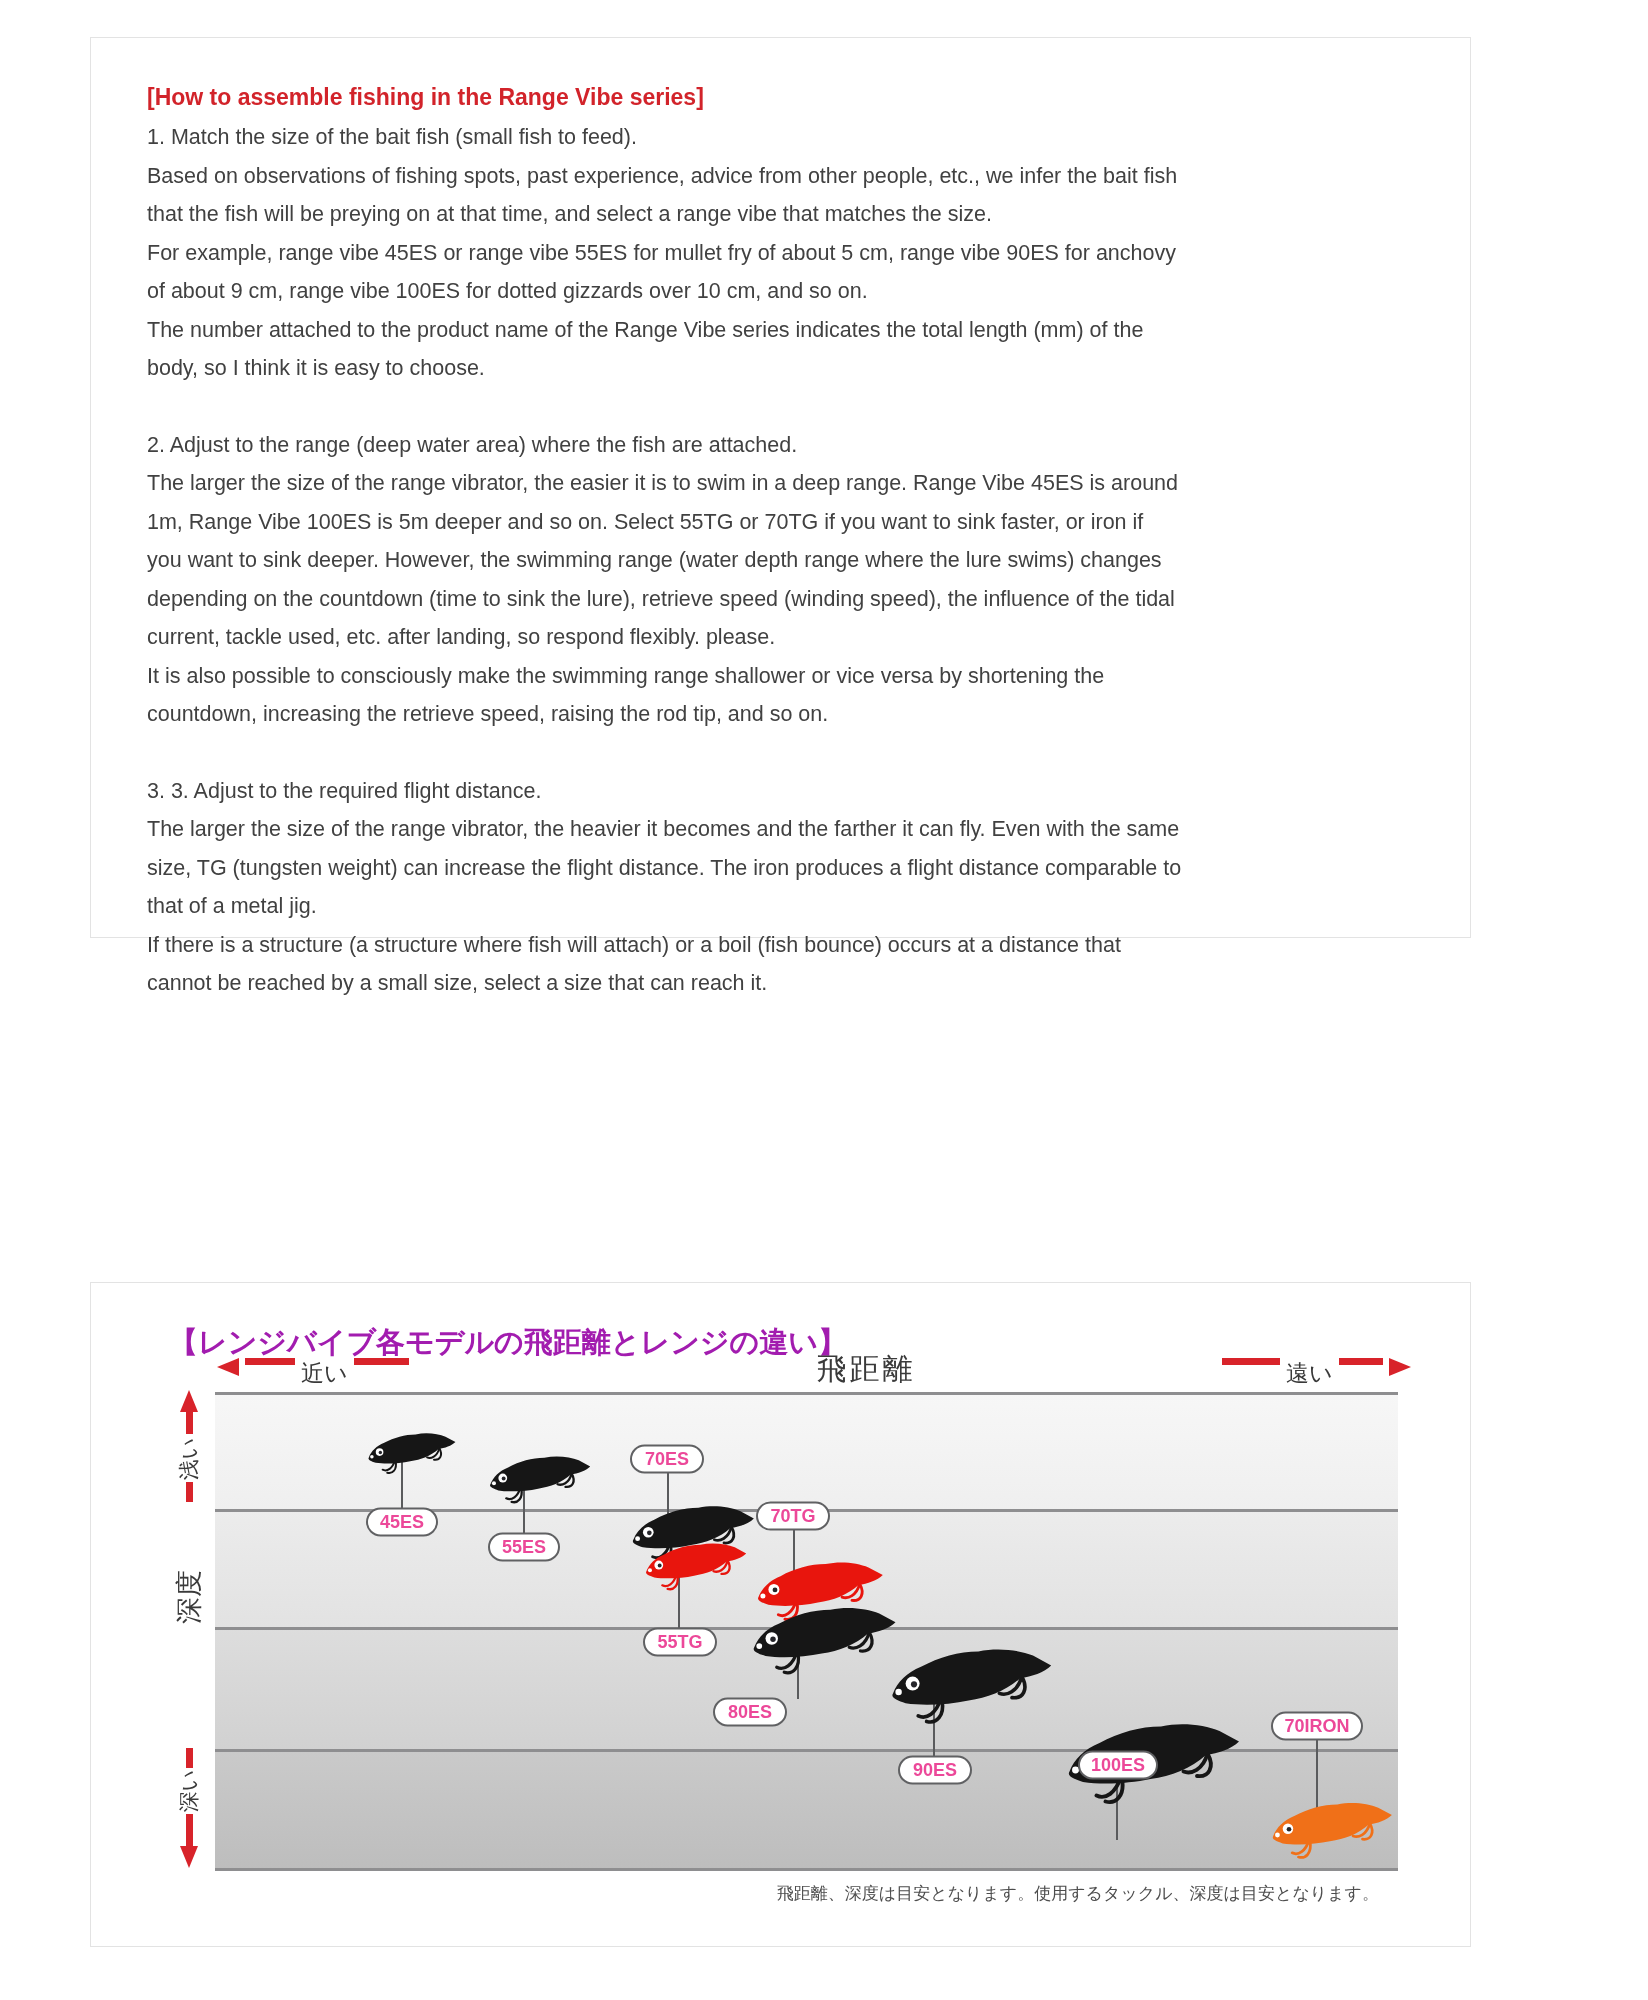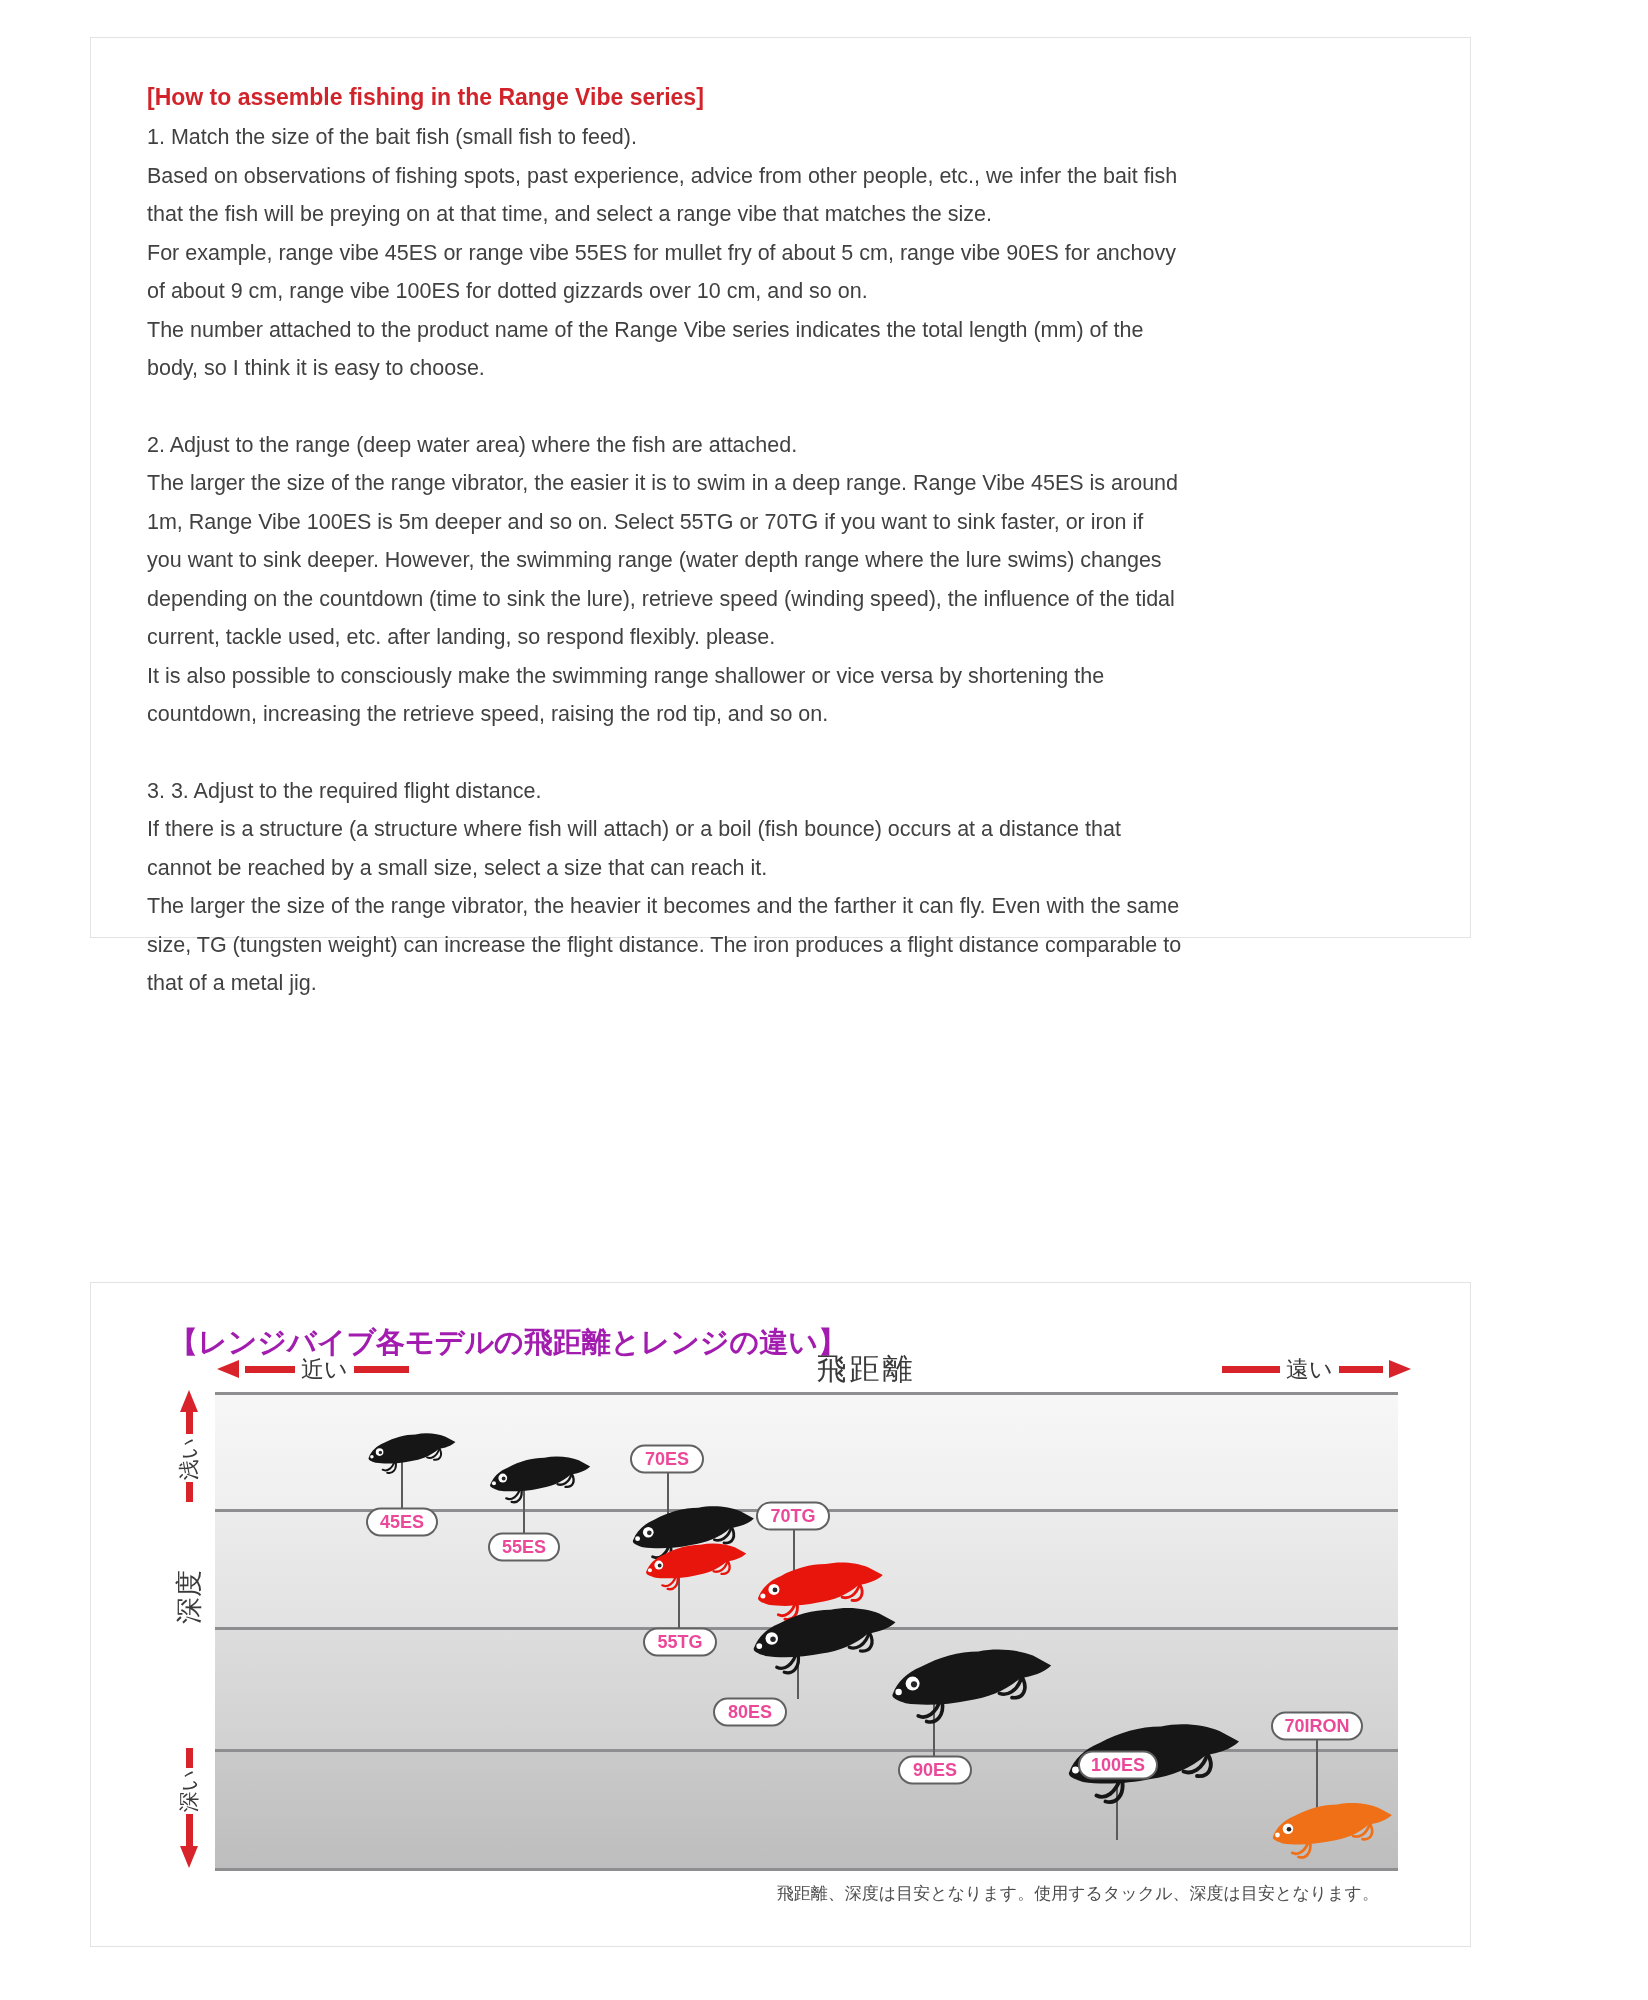--- a/index.html
+++ b/index.html
@@ -20,21 +20,21 @@
   #chart-area{position:absolute;}
   .band{position:absolute;left:0;width:100%;}
   .hline{position:absolute;left:0;width:100%;height:3px;}
   #overlay{position:absolute;left:0;top:0;width:1648px;height:2000px;pointer-events:none;}
   .cline{position:absolute;width:2px;background:#5a5b5d;}
   .lure{position:absolute;}
   .lure svg{display:block;width:100%;height:auto;}
   .pill{position:absolute;transform:translate(-50%,-50%);background:#ffffff;
         border:2px solid #606163;border-radius:15px;color:#ec4899;font-size:18px;
         font-weight:bold;padding:2px 10px;white-space:nowrap;text-align:center;line-height:21px;}
-  .arrow-row{position:absolute;display:flex;align-items:center;gap:6px;
+  .arrow-row{position:absolute;display:flex;align-items:flex-start;gap:6px;
              color:#3a3a3a;font-size:23px;white-space:nowrap;height:22px;}
   .hbar{height:7px;background:#d8232a;}
   .tri-left{width:0;height:0;border-top:9px solid transparent;border-bottom:9px solid transparent;
             border-right:22px solid #d8232a;}
   .tri-right{width:0;height:0;border-top:9px solid transparent;border-bottom:9px solid transparent;
              border-left:22px solid #d8232a;}
   .tri-up{position:absolute;width:0;height:0;border-left:9px solid transparent;
           border-right:9px solid transparent;border-bottom:22px solid #d8232a;}
   .tri-down{position:absolute;width:0;height:0;border-left:9px solid transparent;
             border-right:9px solid transparent;border-top:22px solid #d8232a;}
@@ -61,22 +61,22 @@
             <div class="article-line">For example, range vibe 45ES or range vibe 55ES for mullet fry of about 5 cm, range vibe 90ES for anchovy of about 9 cm, range vibe 100ES for dotted gizzards over 10 cm, and so on.</div>
             <div class="article-line">The number attached to the product name of the Range Vibe series indicates the total length (mm) of the body, so I think it is easy to choose.</div>
           </div>
           <div class="article-par">
             <div class="article-line">2. Adjust to the range (deep water area) where the fish are attached.</div>
             <div class="article-line">The larger the size of the range vibrator, the easier it is to swim in a deep range. Range Vibe 45ES is around 1m, Range Vibe 100ES is 5m deeper and so on. Select 55TG or 70TG if you want to sink faster, or iron if you want to sink deeper. However, the swimming range (water depth range where the lure swims) changes depending on the countdown (time to sink the lure), retrieve speed (winding speed), the influence of the tidal current, tackle used, etc. after landing, so respond flexibly. please.</div>
             <div class="article-line">It is also possible to consciously make the swimming range shallower or vice versa by shortening the countdown, increasing the retrieve speed, raising the rod tip, and so on.</div>
           </div>
           <div class="article-par">
             <div class="article-line">3. 3. Adjust to the required flight distance.</div>
+            <div class="article-line">The larger the size of the range vibrator, the heavier it becomes and the farther it can fly. Even with the same size, TG (tungsten weight) can increase the flight distance. The iron produces a flight distance comparable to that of a metal jig.</div>
             <div class="article-line">If there is a structure (a structure where fish will attach) or a boil (fish bounce) occurs at a distance that cannot be reached by a small size, select a size that can reach it.</div>
-            <div class="article-line">The larger the size of the range vibrator, the heavier it becomes and the farther it can fly. Even with the same size, TG (tungsten weight) can increase the flight distance. The iron produces a flight distance comparable to that of a metal jig.</div>
           </div>
         </div>
     </div>
   </section>
 
   <section class="panel" id="panel-diagram"></section>
 
   <h3 class="diagram-title">【レンジバイブ各モデルの飛距離とレンジの違い】</h3>
 
   <div id="chart-area" style="left: 215px; top: 1392px; width: 1183px; height: 479px;">

